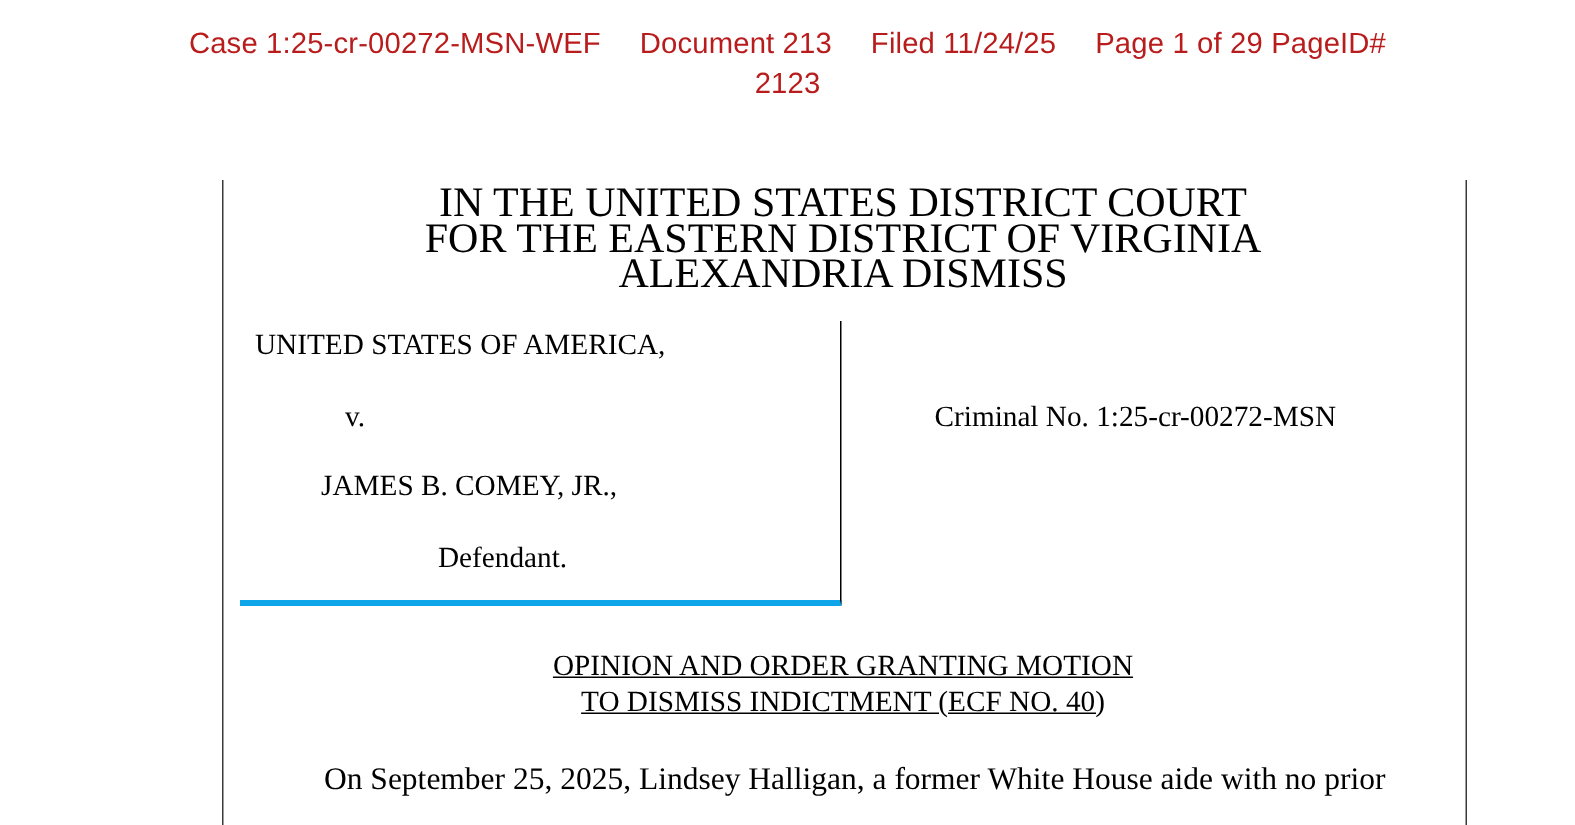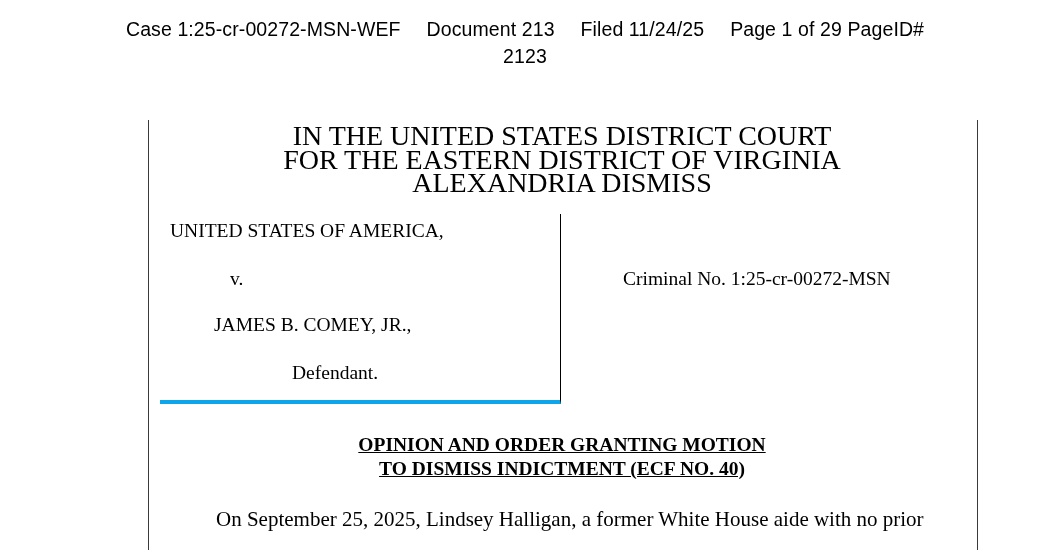--- a/index.html
+++ b/index.html
@@ -17,21 +17,21 @@
   }
 
   
   .ecf-header {
     position: absolute;
     top: 16px;
     left: 0;
     width: 1050px;
     text-align: center;
     font-family: "Liberation Sans", sans-serif;
-    color: #000000;
+    color: #b91c1c;
     font-size: 19.5px;
     line-height: 27px;
     letter-spacing: 0.1px;
   }
   .ecf-header .seg {
     display: inline-block;
     white-space: pre;
   }
   .ecf-gap { display: inline-block; width: 26px; }
 
@@ -113,21 +113,21 @@
 
   
   .opinion-title {
     position: absolute;
     top: 433px;
     left: 160px;
     width: 804px;
     text-align: center;
     font-size: 19.5px;
     line-height: 23.5px;
-    font-weight: bold;
+    font-weight: normal;
   }
   .opinion-title span {
     text-decoration: underline;
   }
 
   
   .body-par {
     position: absolute;
     top: 505px;
     left: 178px;

